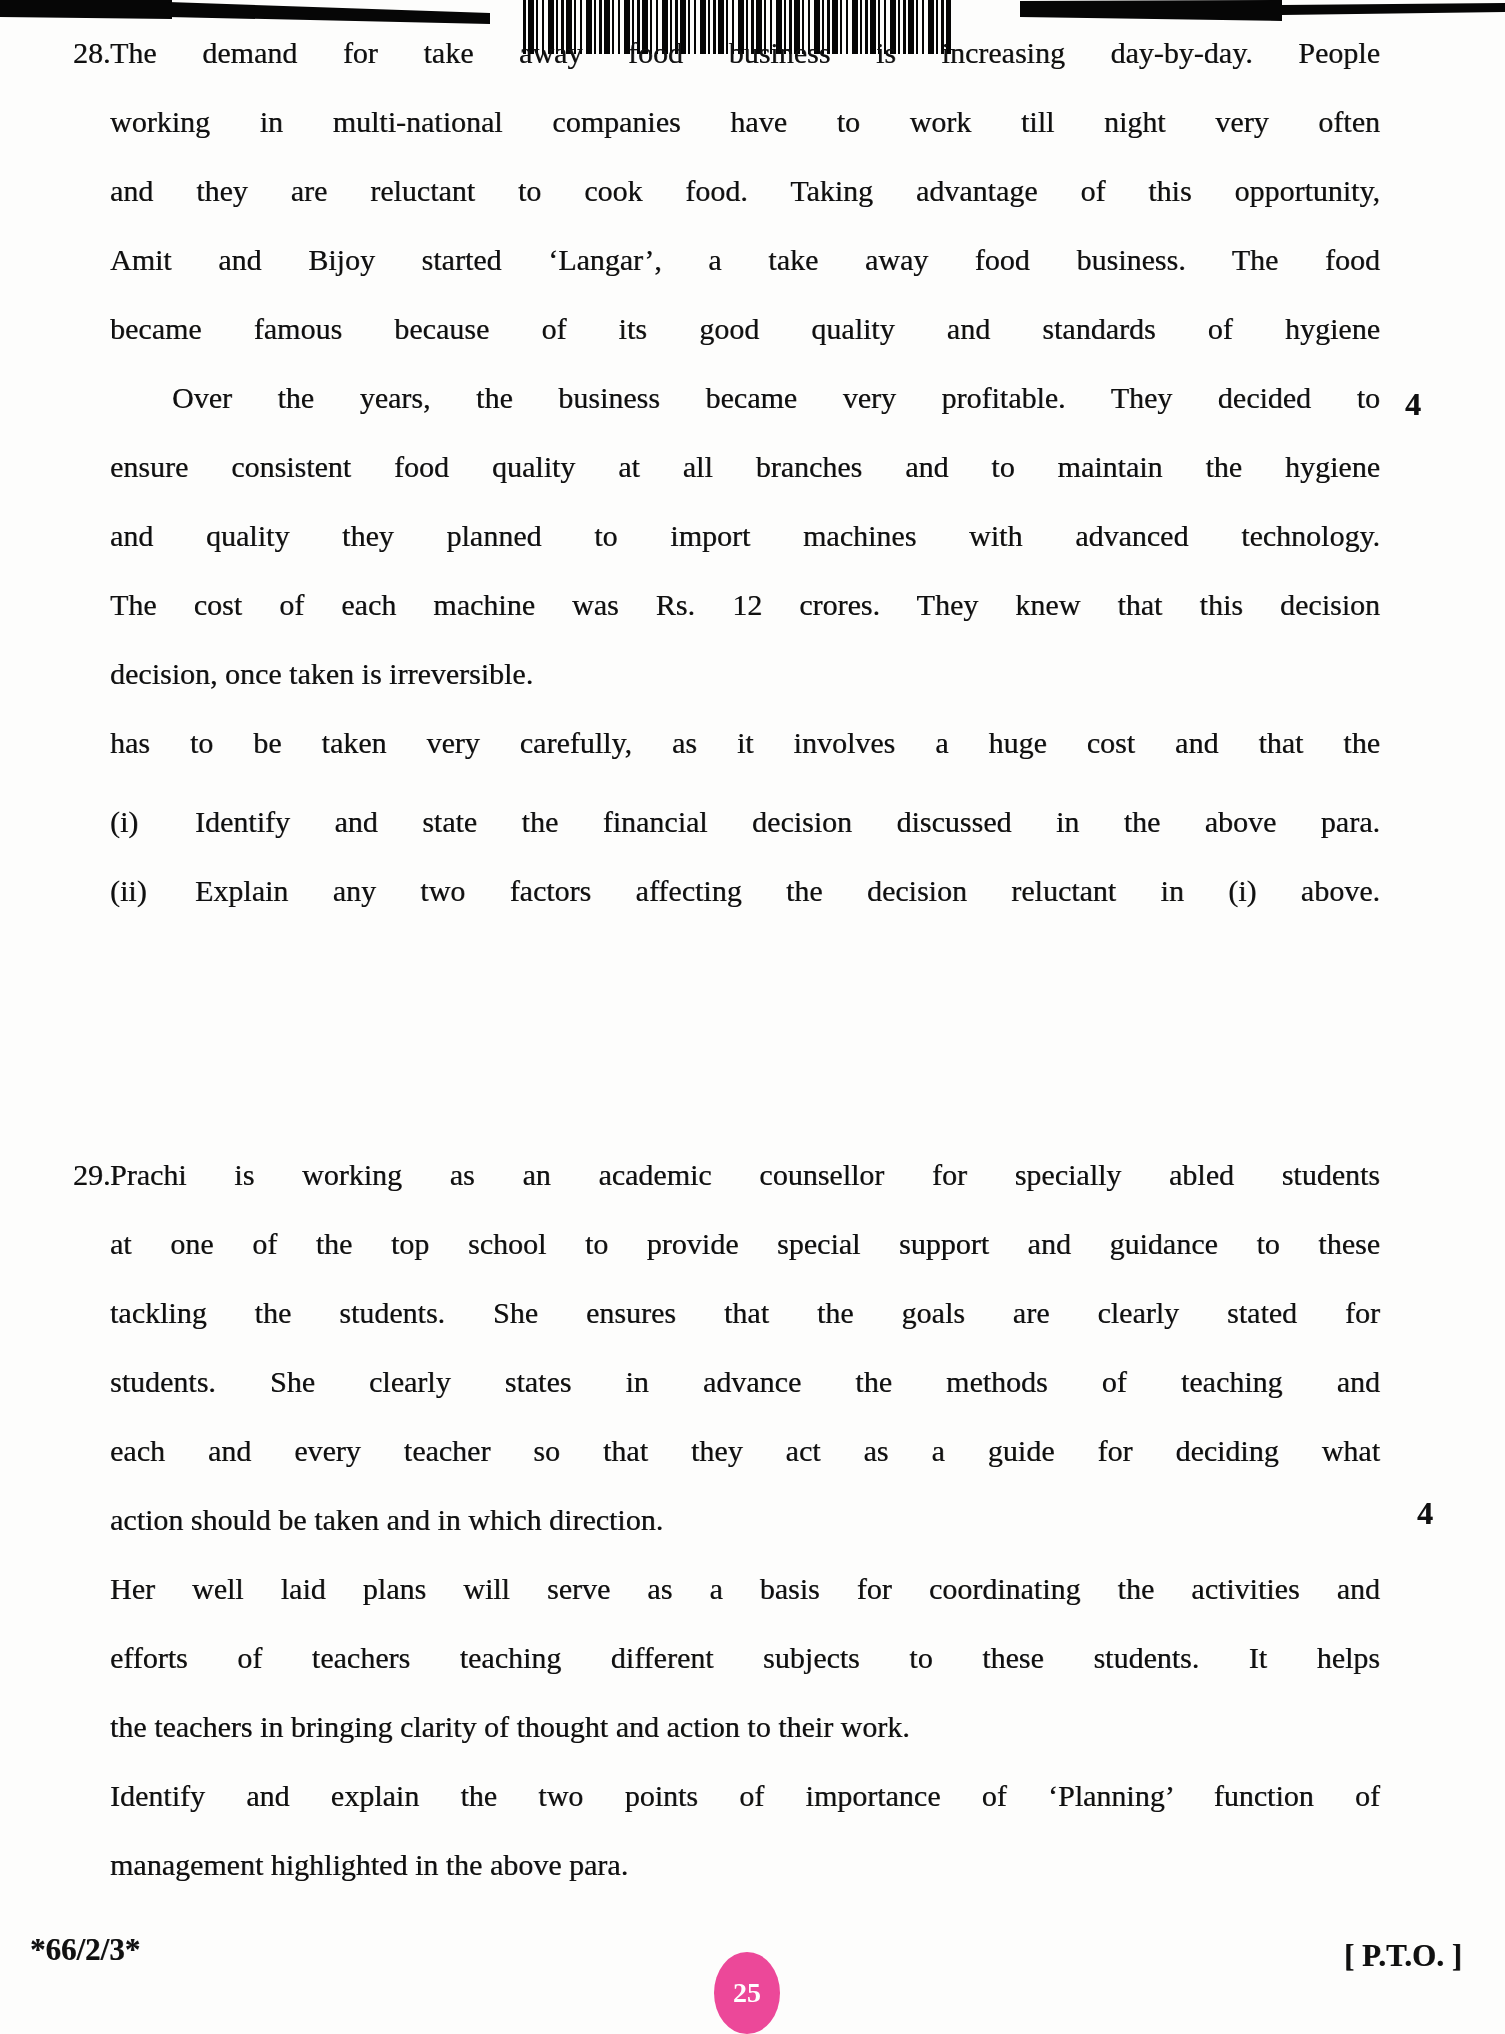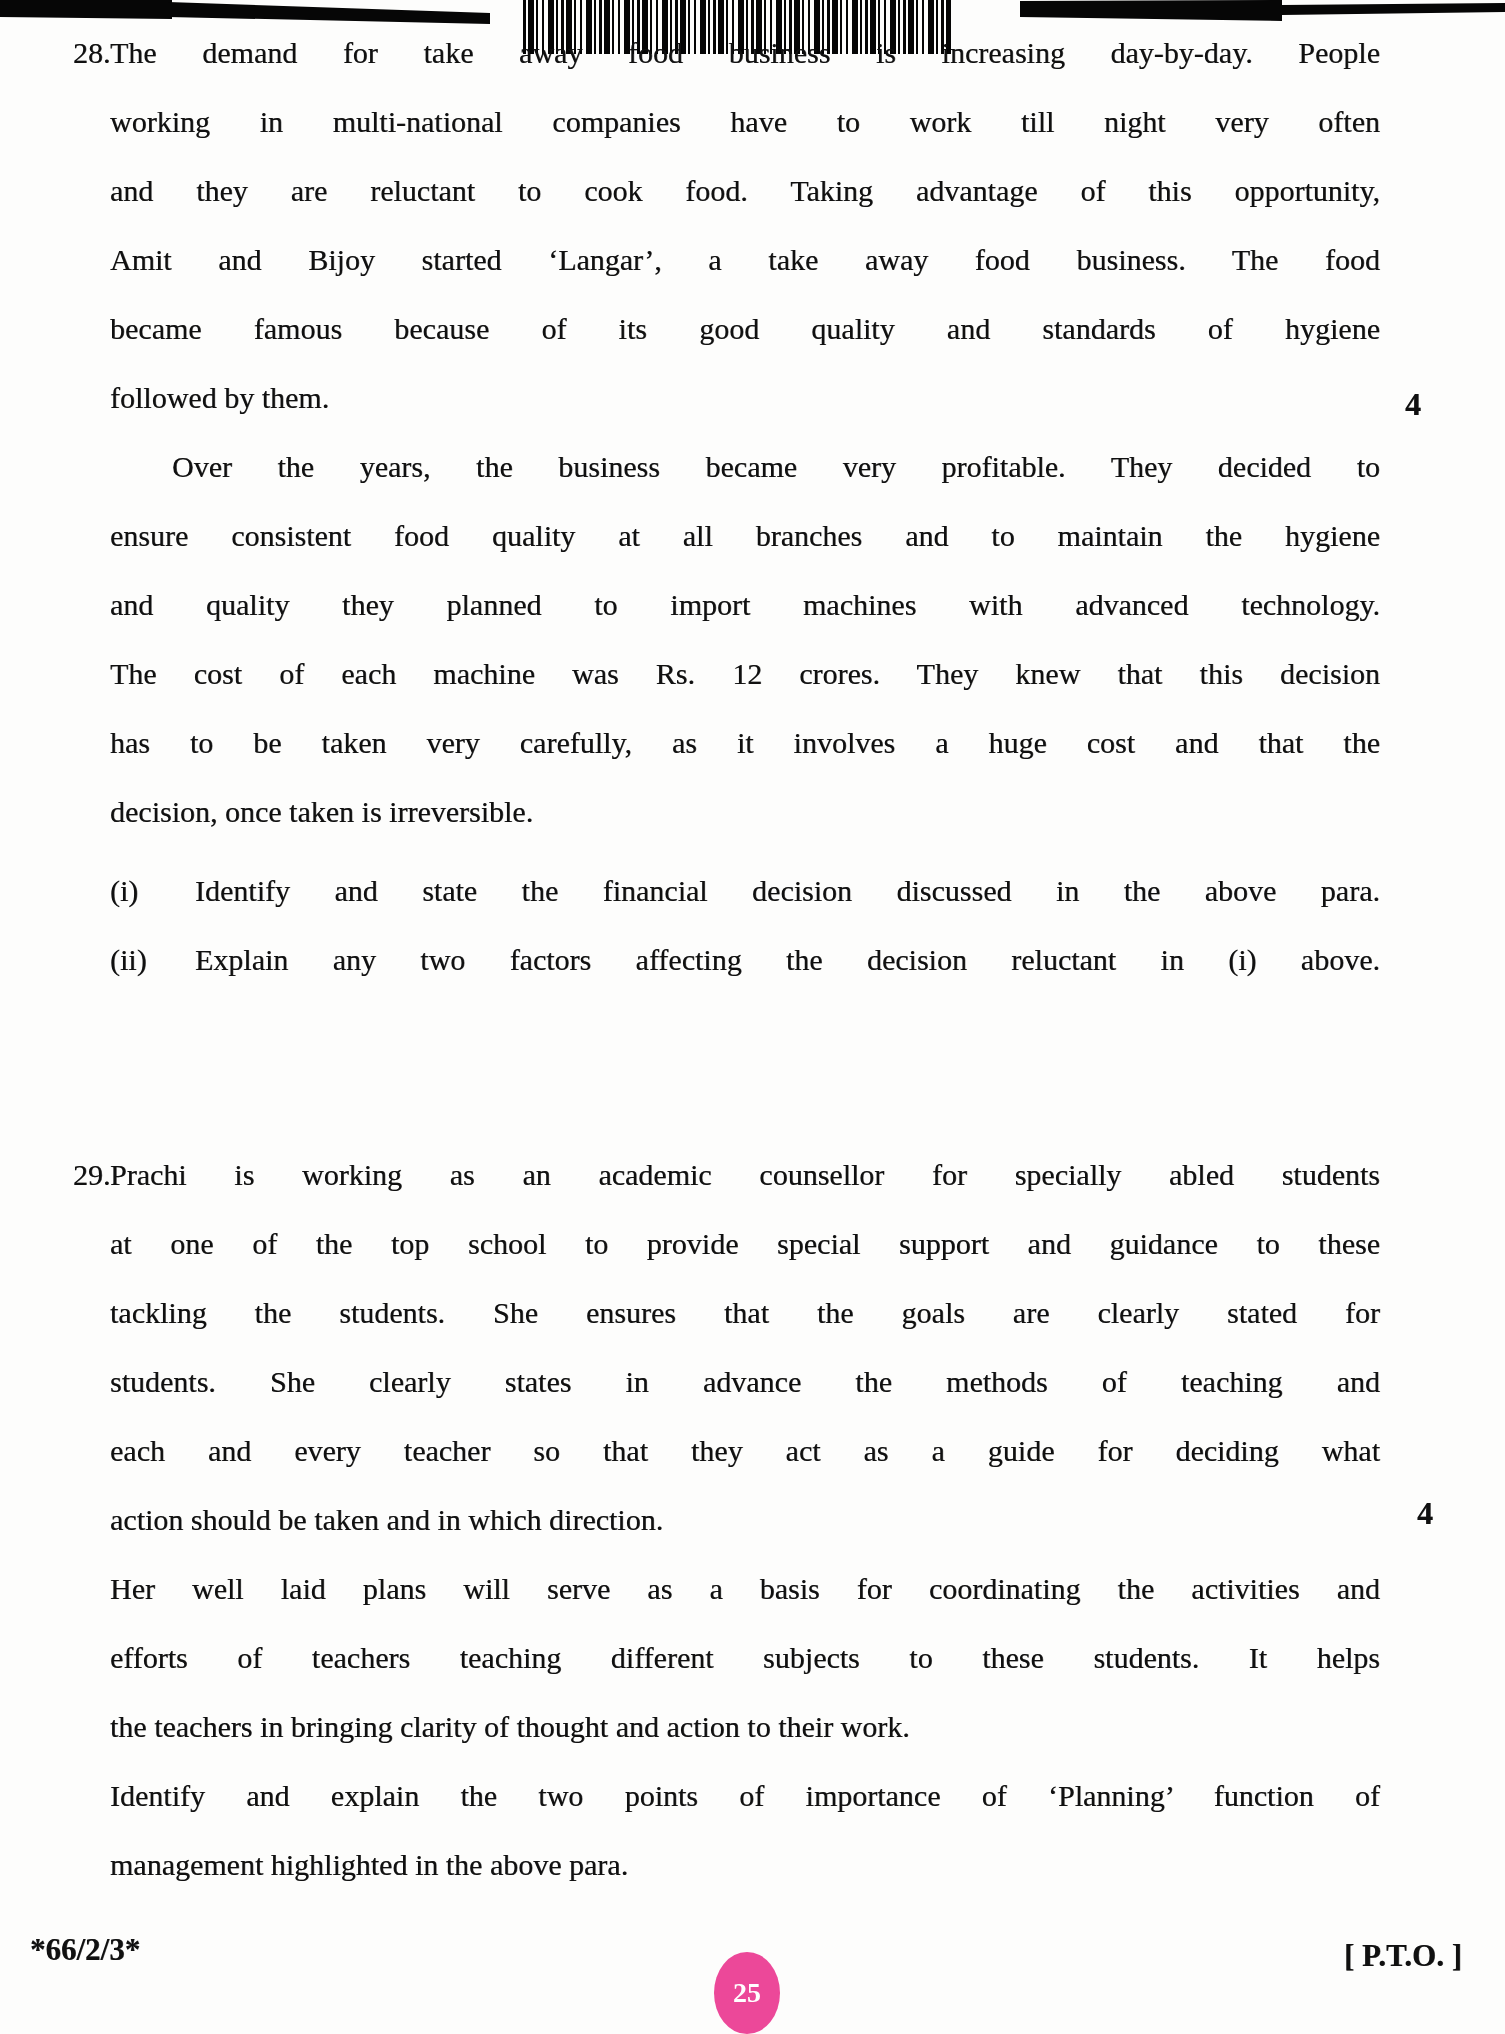--- a/index.html
+++ b/index.html
@@ -69,29 +69,28 @@
   <div class="barcode"></div>
 
   <div class="question txt" id="q28">
     <span class="qnum">28.</span>
     <div>
       <div class="line">The demand for take away food business is increasing day-by-day. People</div>
       <div class="line">working in multi-national companies have to work till night very often</div>
       <div class="line">and they are reluctant to cook food. Taking advantage of this opportunity,</div>
       <div class="line">Amit and Bijoy started ‘Langar’, a take away food business. The food</div>
       <div class="line">became famous because of its good quality and standards of hygiene</div>
-      <div class="line last">followed by them.</div>
     </div>
     <div>
       <div class="line indent">Over the years, the business became very profitable. They decided to</div>
       <div class="line">ensure consistent food quality at all branches and to maintain the hygiene</div>
       <div class="line">and quality they planned to import machines with advanced technology.</div>
       <div class="line">The cost of each machine was Rs. 12 crores. They knew that this decision</div>
+      <div class="line last">decision, once taken is irreversible.</div>
       <div class="line">has to be taken very carefully, as it involves a huge cost and that the</div>
-      <div class="line last">decision, once taken is irreversible.</div>
     </div>
     <div class="subqs">
       <div class="subq">
         <span class="lbl">(i)</span>
         <span class="stext">Identify and state the financial decision discussed in the above para.</span>
       </div>
       <div class="subq">
         <span class="lbl">(ii)</span>
         <span class="stext">Explain any two factors affecting the decision reluctant in (i) above.</span>
       </div>

